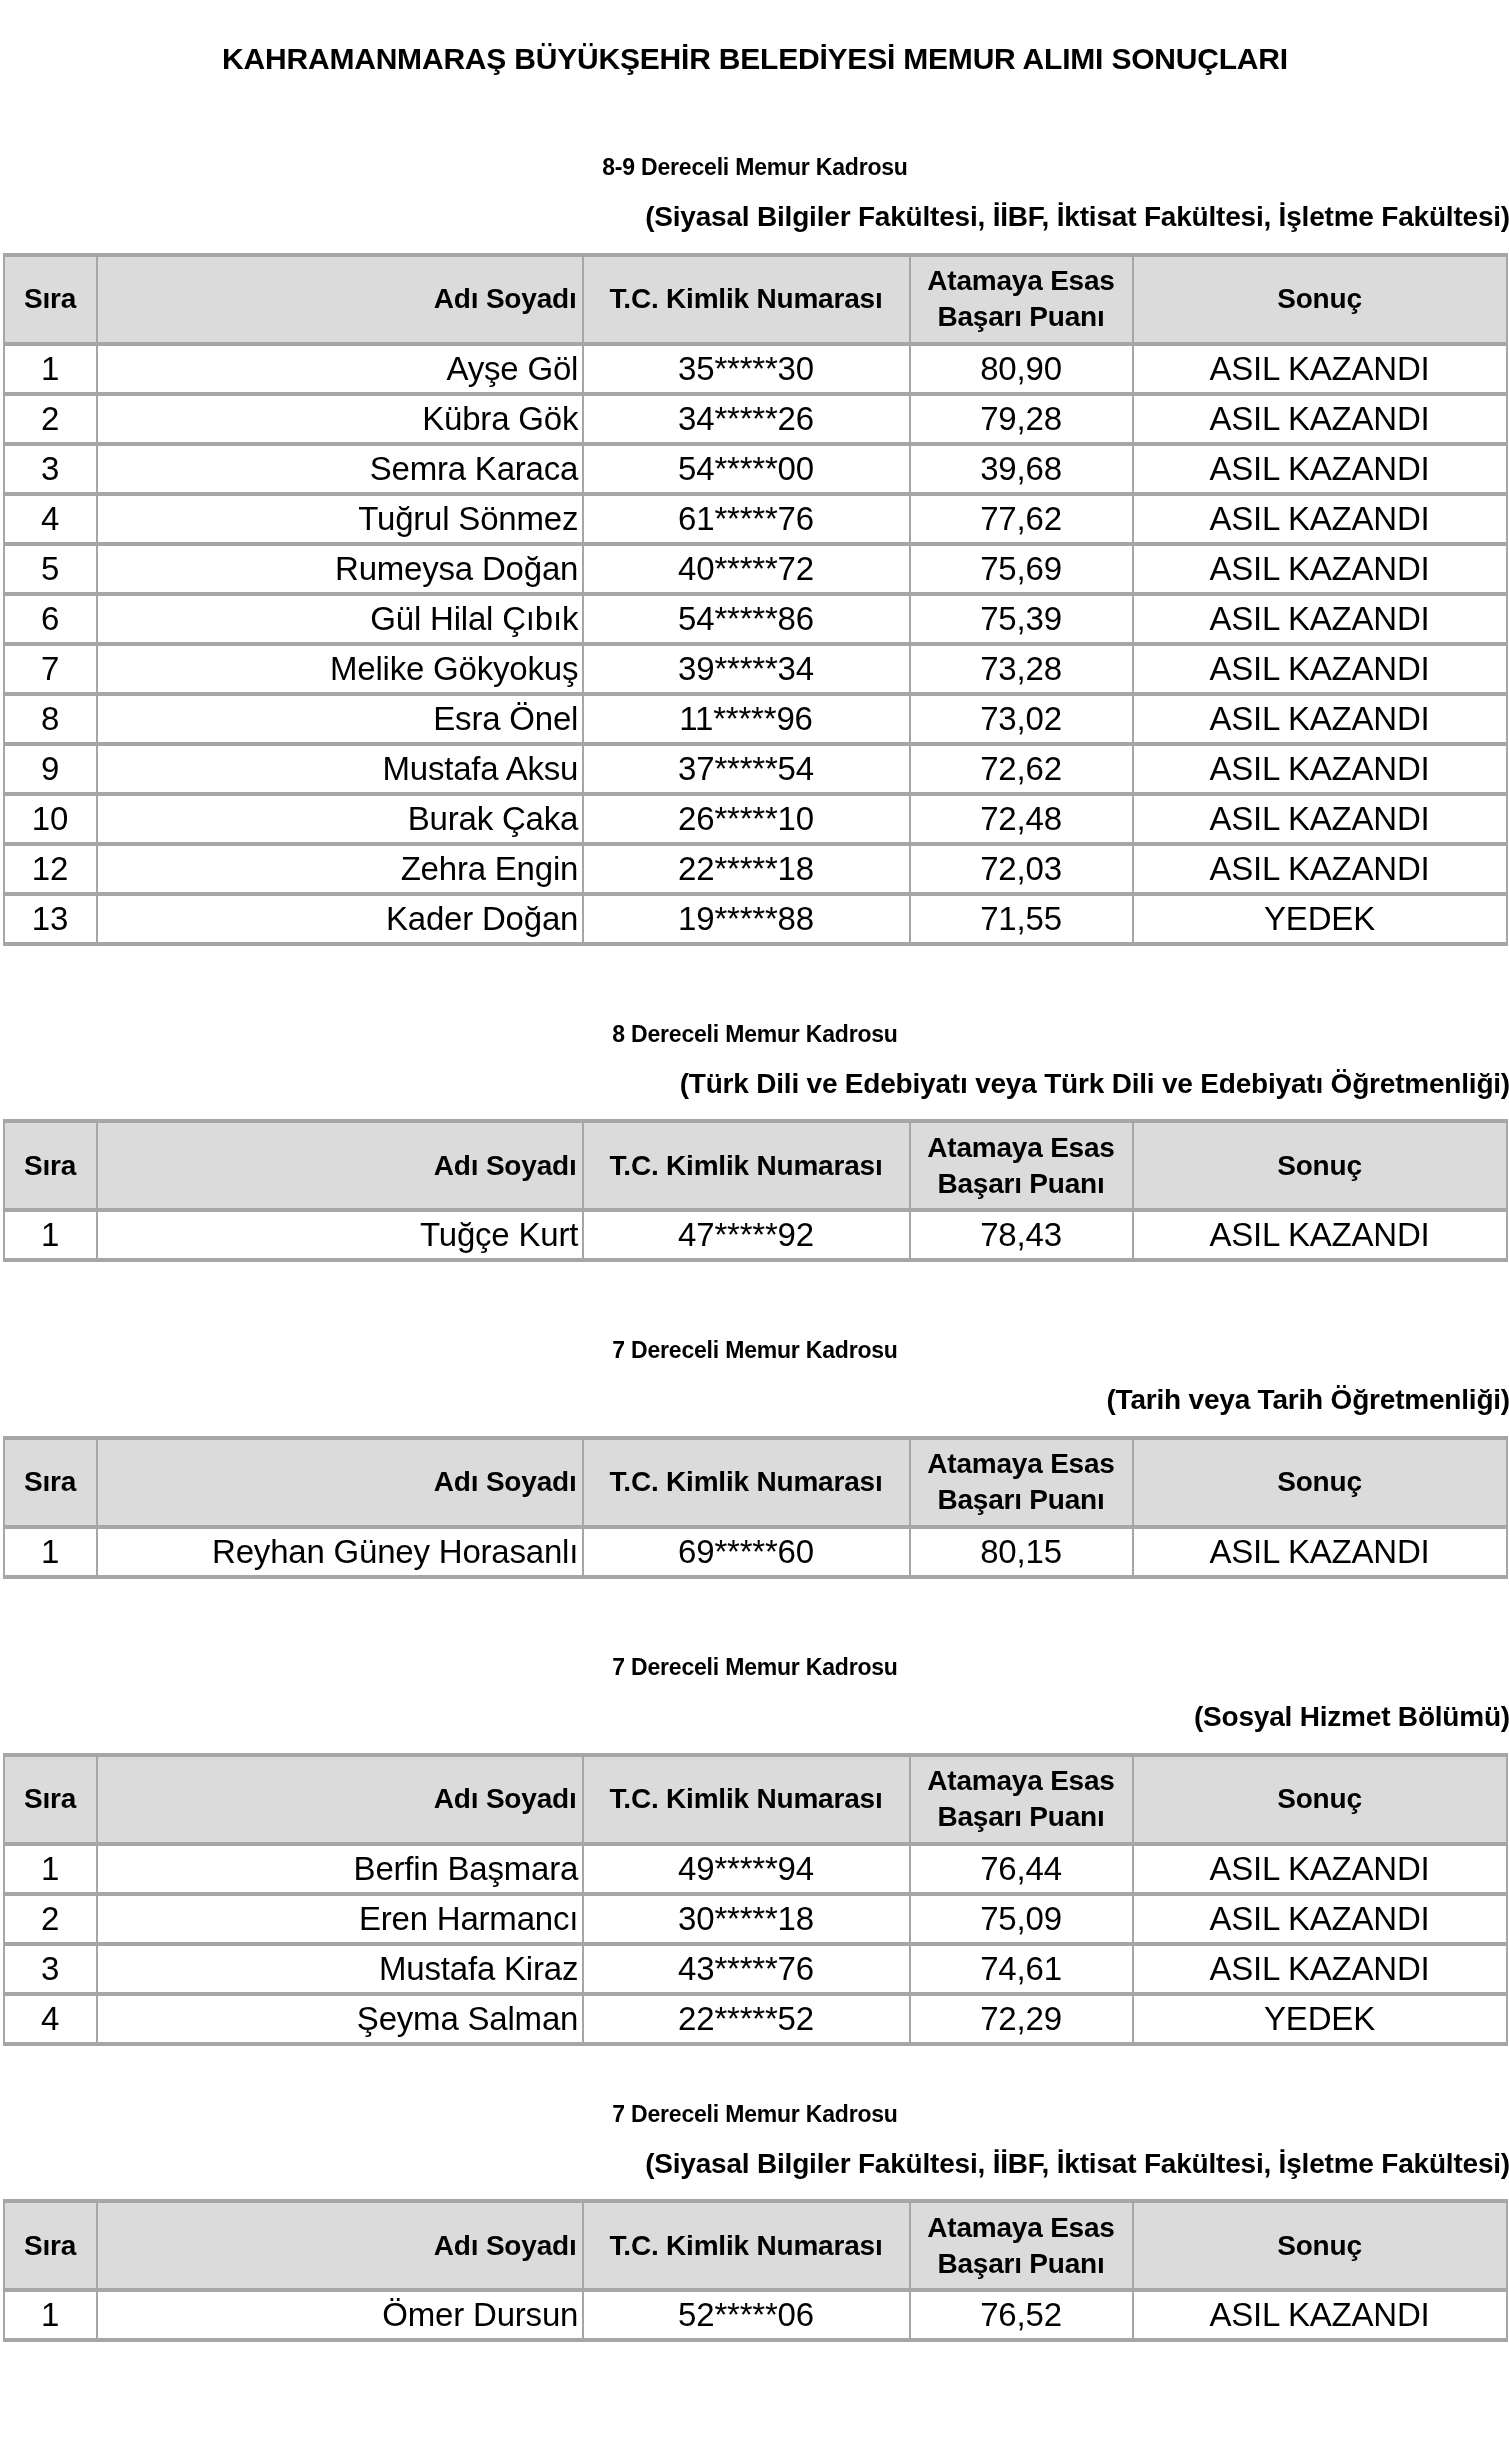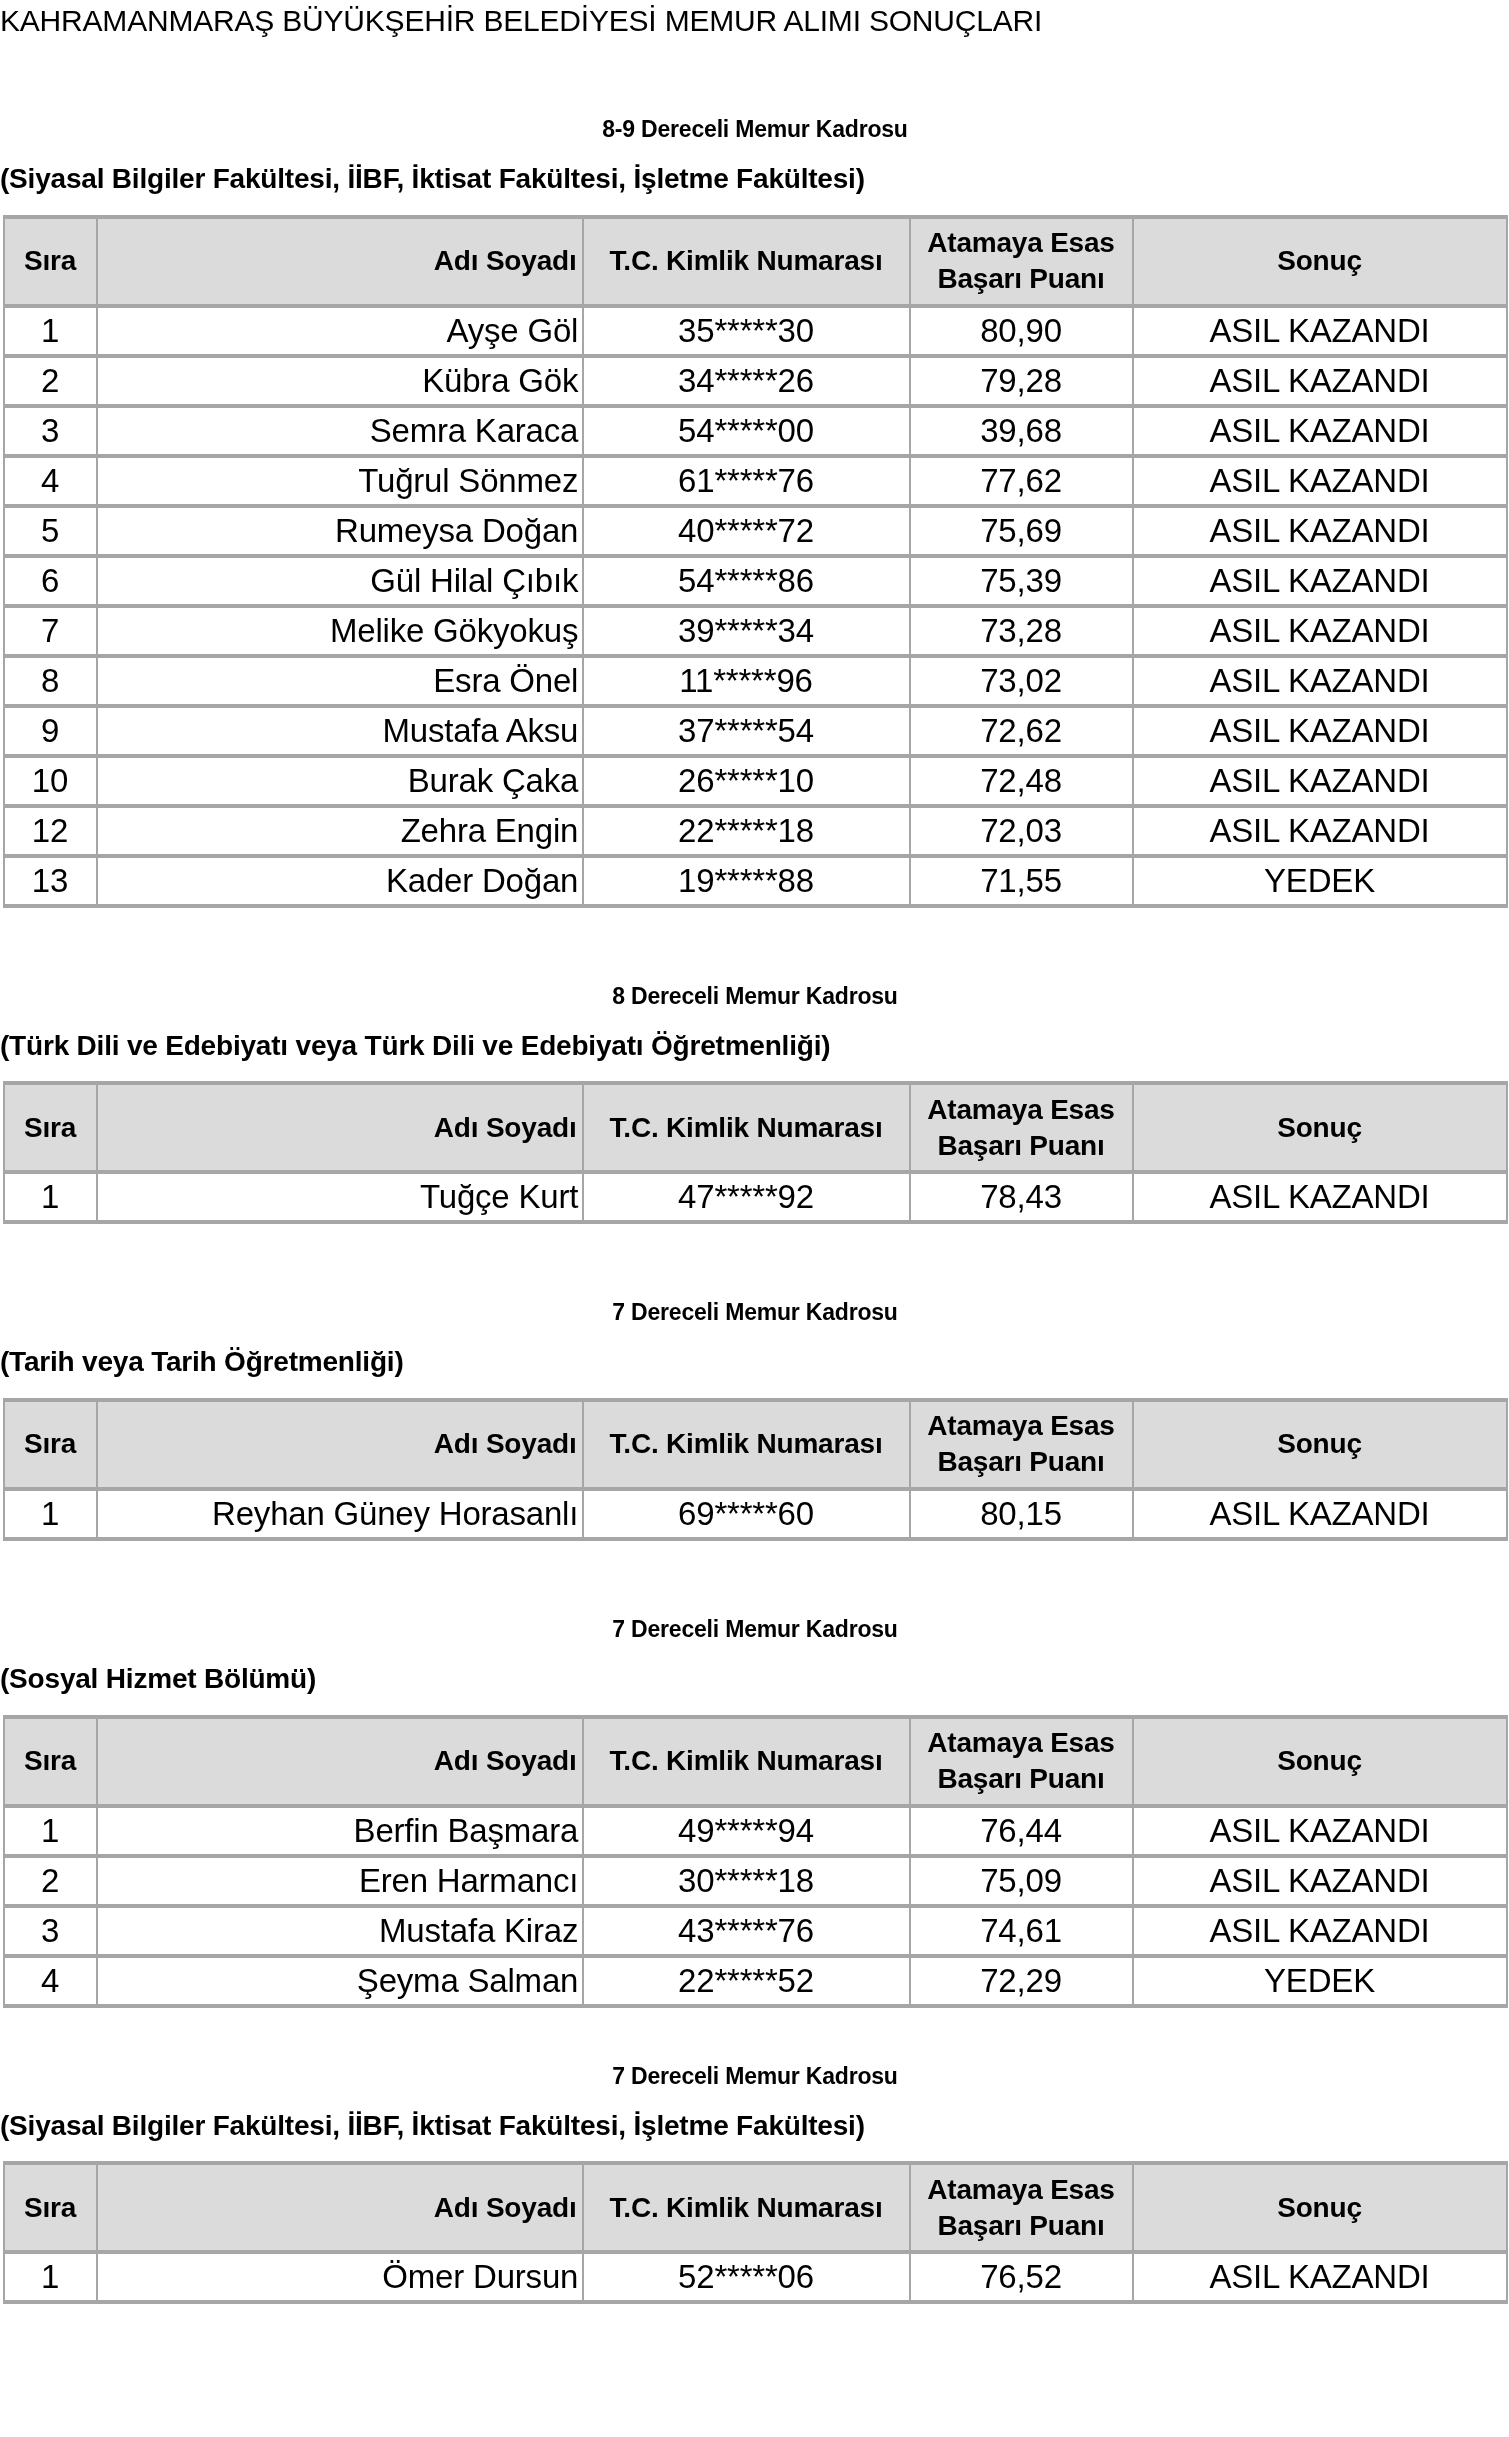--- a/index.html
+++ b/index.html
@@ -10,37 +10,38 @@
     font-family: "Liberation Sans", sans-serif;
   }
   .page {
     position: relative;
     width: 1510px;
     height: 2438px;
     background: #ffffff;
     overflow: hidden;
   }
   .doc-title {
-    text-align: left;
+    padding-top: 38px;
+    text-align: center;
     font-size: 30px;
-    font-weight: 400;
+    font-weight: 700;
     letter-spacing: -0.2px;
     line-height: 41px;
   }
   .section-heading {
     margin-top: 68px;
     text-align: center;
     font-size: 23px;
     font-weight: 700;
     letter-spacing: -0.2px;
     line-height: 41px;
   }
   .section-subheading {
     margin-top: 10px;
-    text-align: left;
+    text-align: right;
     font-size: 28px;
     font-weight: 700;
     letter-spacing: -0.2px;
     line-height: 38px;
   }
   .last .section-heading { margin-top: 48px; }
   table.results {
     margin: 16.5px 1.7px 0 2.5px;
     width: 1503px;
     table-layout: fixed;

